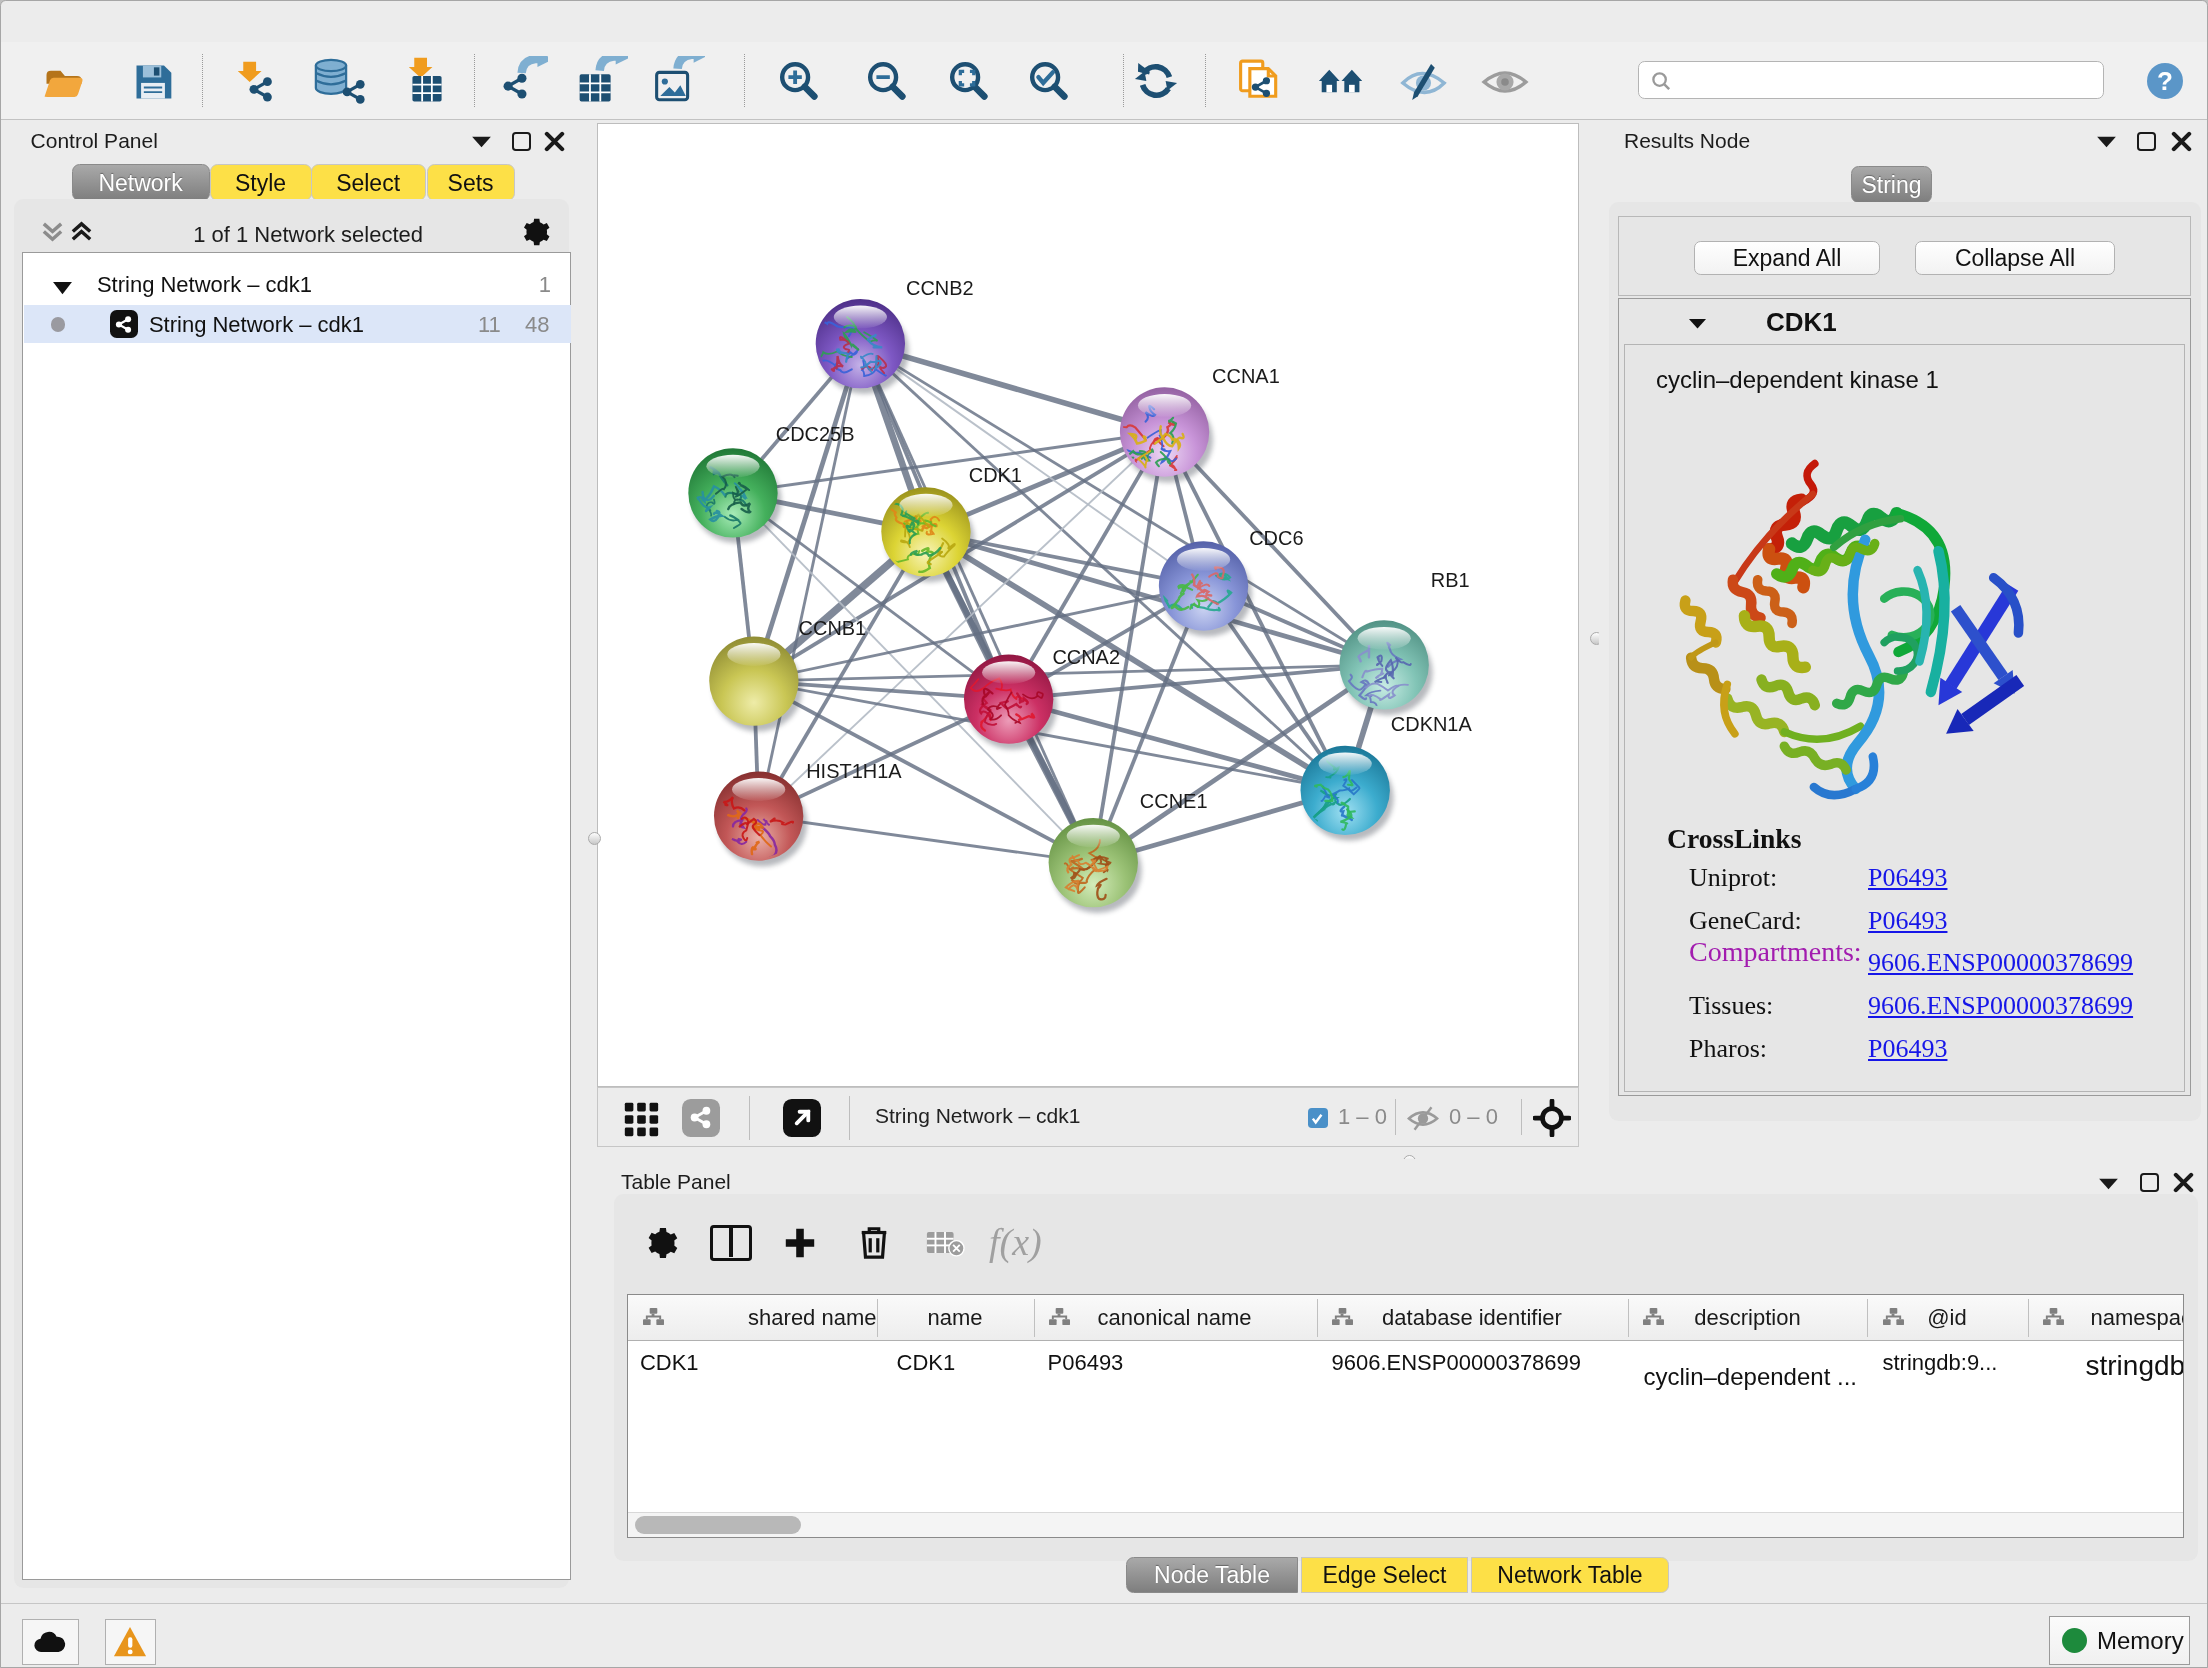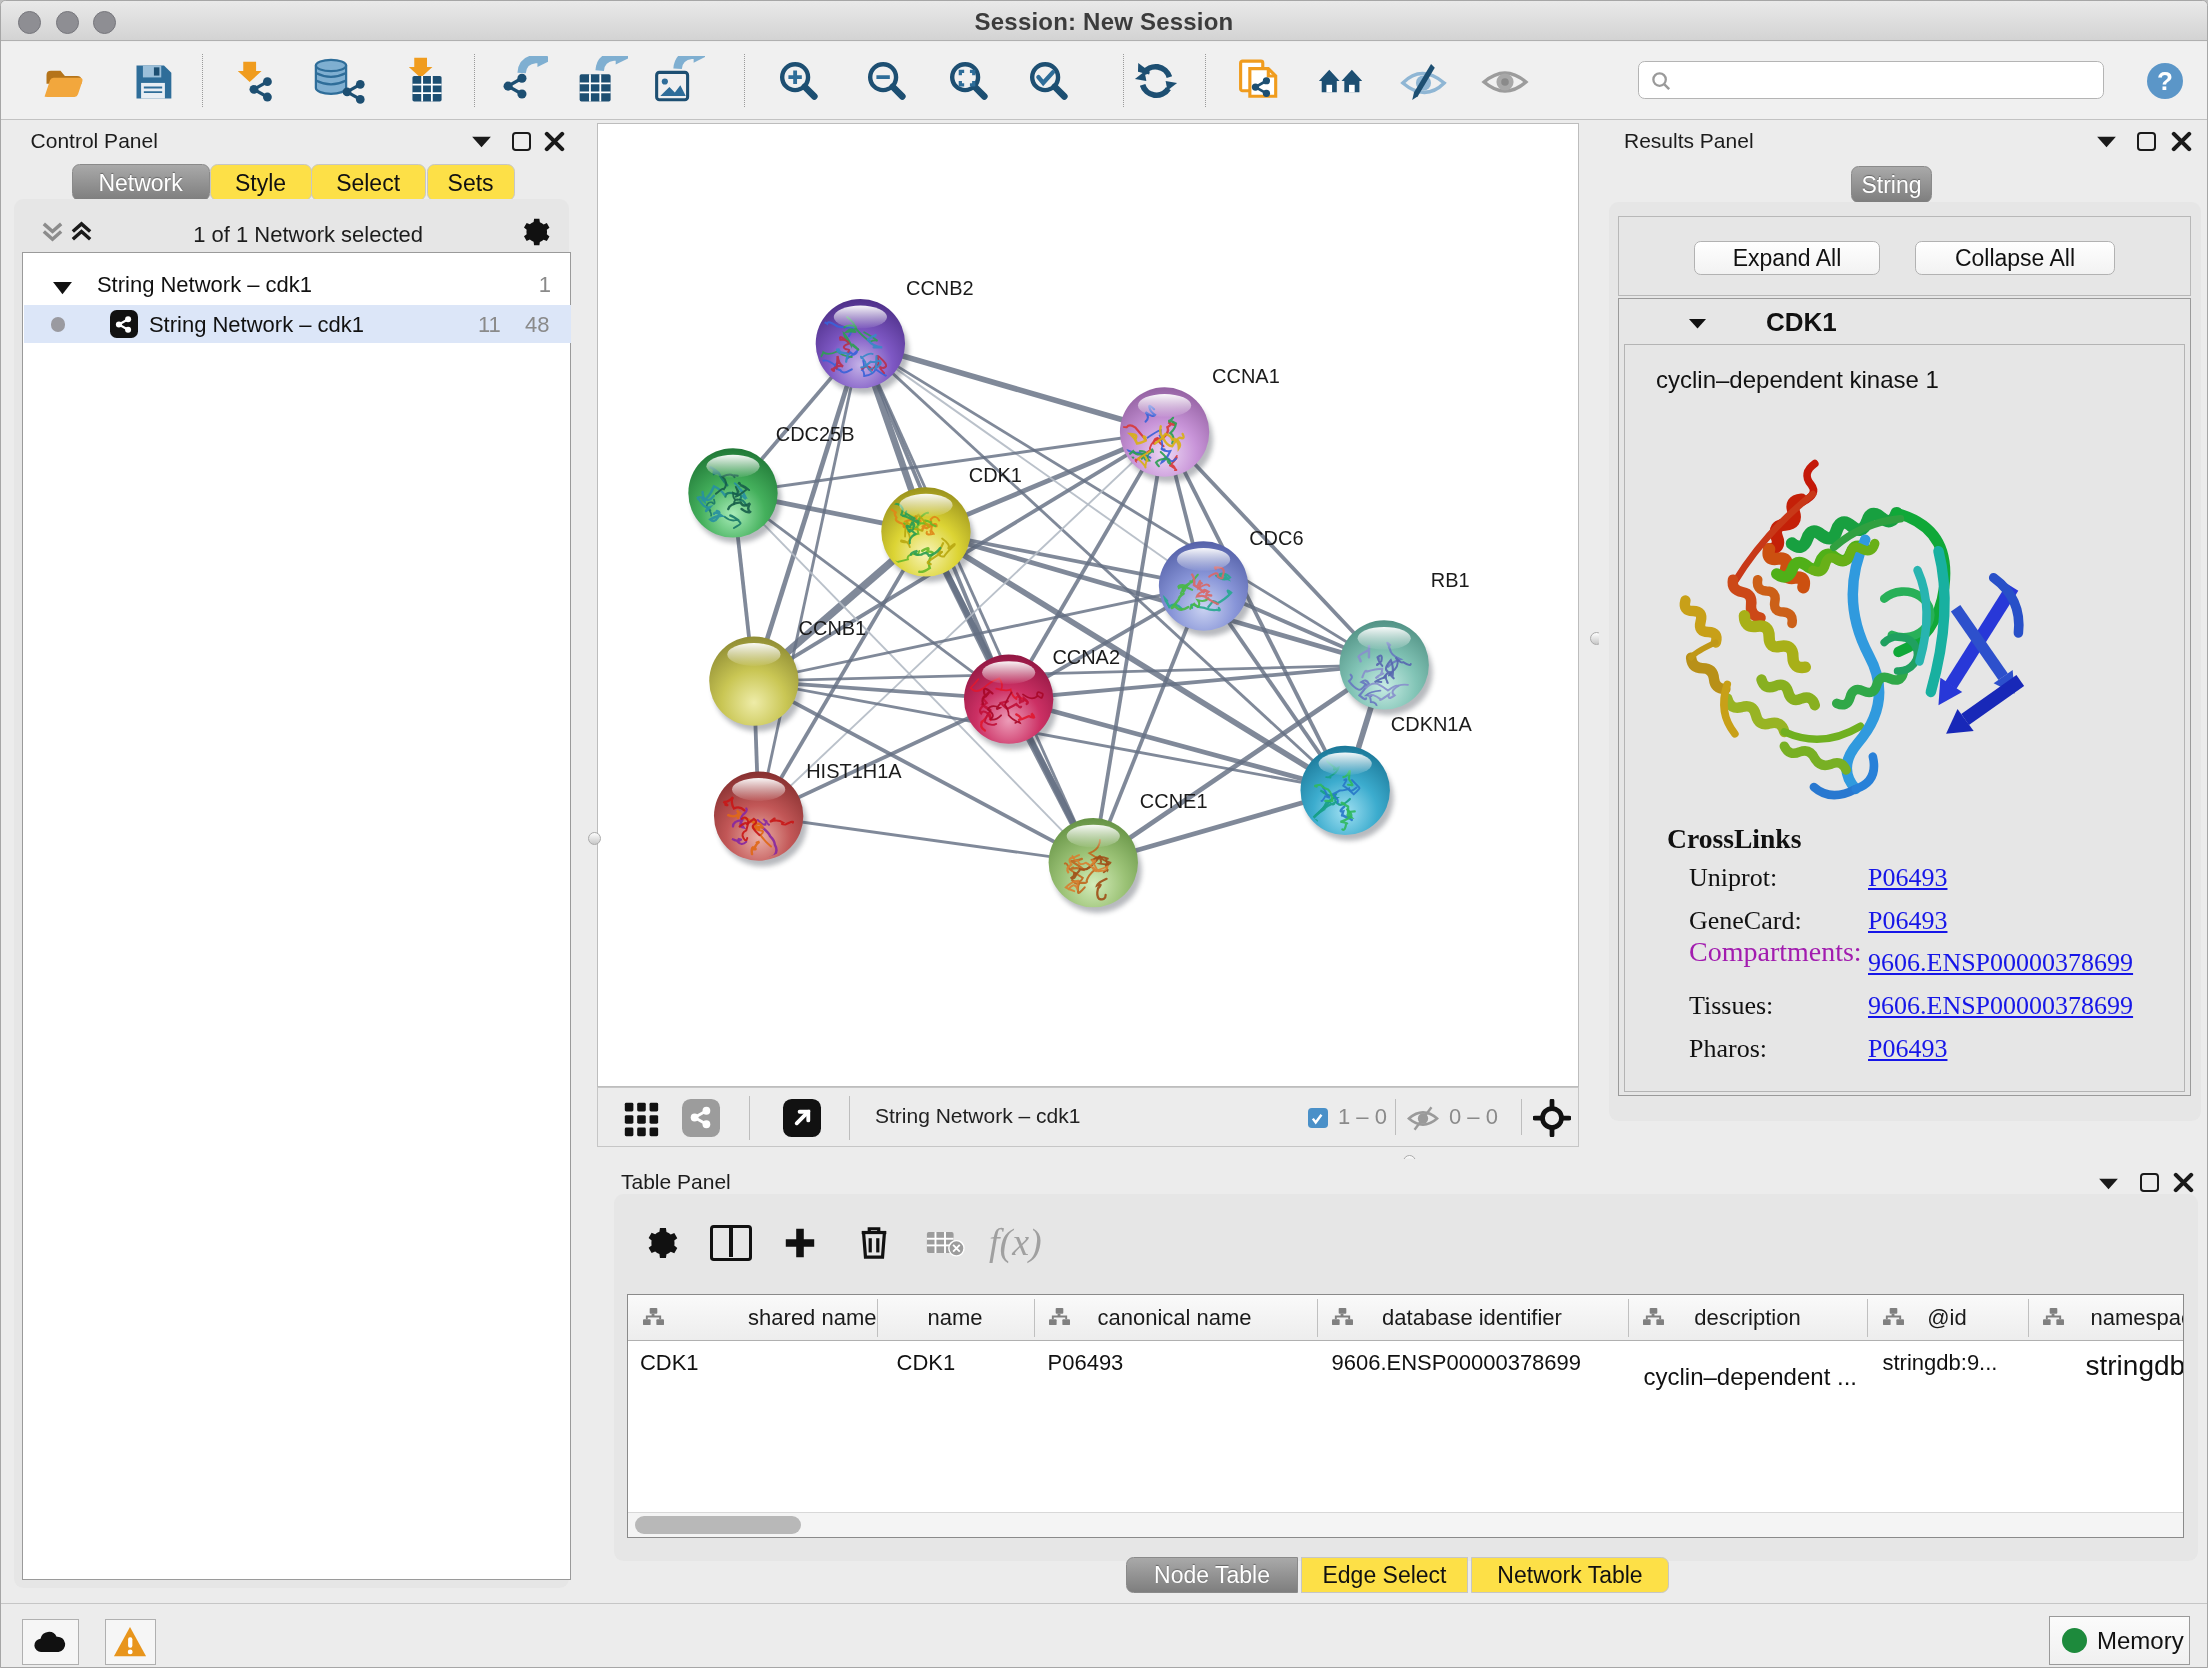--- a/index.html
+++ b/index.html
@@ -13,26 +13,20 @@
 .tab{position:absolute;height:37px;background:#fde047;border:1px solid #c6c6c6;font-size:23px;color:#111;text-align:center;border-radius:7.6px 7.6px 7.6px 7.6px}
 .tabsel{background:linear-gradient(#a9a9a9,#7e7e7e);color:#fff;border:1px solid #8a8a8a;text-shadow:0 -1px 1px #666}
 .graybox{position:absolute;background:#e6e6e6;border-radius:9.5px}
 .whitebox{position:absolute;background:#fff;border:1px solid #9a9a9a}
 .btn{position:absolute;background:linear-gradient(#ffffff,#f2f2f2);border:1px solid #b2b2b2;border-radius:6.7px;font-size:23px;color:#111;text-align:center}
 .link{color:#1616e8;text-decoration:underline}
 .serif{font-family:"Liberation Serif",serif}
 </style></head><body>
 <div class="win">
 
-<div class="titlebar">
-<div class="tl" style="left:17px"></div>
-<div class="tl" style="left:55px"></div>
-<div class="tl" style="left:92px"></div>
-<div class="title">Session: New Session</div>
-    </div>
 <div class="toolbar"></div>
 <svg style="position:absolute;left:42px;top:59px" width="42" height="44" viewBox="0 0 48 48">
       <path d="M4 16 q0-5 5-5 h11 l5 6 h14 q5 0 5 5 v4 h-40 z" fill="#b5741a"></path>
       <path d="M2 40 l6-18 q1-3 4-3 h30 q4 0 3 4 l-5 15 q-1 3-4 3 h-31 q-4 0-3-1 z" fill="#f2a73d"></path>
     </svg>
     <svg style="position:absolute;left:130px;top:59px" width="44" height="44" viewBox="0 0 48 48">
       <path d="M6 6 h30 l8 8 v28 h-38 z" fill="#2e6d99"></path>
       <rect x="13" y="6" width="20" height="13" fill="#9cc0da"></rect>
       <rect x="25" y="8" width="6" height="9" fill="#1d4f72"></rect>
       <rect x="11" y="25" width="26" height="17" fill="#e8eef4"></rect>
@@ -651,21 +645,21 @@
           <line x1="20" y1="30" x2="20" y2="38"></line>
           <line x1="2" y1="20" x2="10" y2="20"></line>
           <line x1="30" y1="20" x2="38" y2="20"></line>
         </g>
       </svg>
 </div>
 <div style="position:absolute;left:587px;top:831px;width:13.3px;height:13.3px;border-radius:50%;background:linear-gradient(#fdfdfd,#c8c8c8);border:1px solid #aaa"></div>
 <div style="position:absolute;left:1589px;top:631px;width:13.3px;height:13.3px;border-radius:50%;background:linear-gradient(#fdfdfd,#c8c8c8);border:1px solid #aaa"></div>
 <div style="position:absolute;left:1402px;top:1154px;width:13.3px;height:13.3px;border-radius:50%;background:linear-gradient(#fdfdfd,#c8c8c8);border:1px solid #aaa"></div>
 <div style="position:absolute;left:1598px;top:120px;width:611px;height:1010px;background:#ececec">
-<div class="panel-title" style="position:absolute;left:25px;top:7.6px">Results Panel</div>
+<div class="panel-title" style="position:absolute;left:25px;top:7.6px">Results Node</div>
 <svg style="position:absolute;left:495px;top:13.3px" width="25" height="15" viewBox="0 0 26 16">
         <path d="M3 3 h20 l-10 11 z" fill="#1a1a1a"></path>
       </svg>
 <div style="position:absolute;left:538px;top:10.5px;width:19px;height:19px;border:2.4px solid #1a1a1a;border-radius:3.8px"></div>
 <svg style="position:absolute;left:572px;top:9.5px" width="21" height="21" viewBox="0 0 22 22">
         <path d="M3 3 L19 19 M19 3 L3 19" stroke="#1a1a1a" stroke-width="4.4" stroke-linecap="round"></path>
       </svg>
 <div class="tab tabsel" style="left:252px;top:45px;width:81px;line-height:36px">String</div>
 <div class="graybox" style="left:9.5px;top:81px;width:592px;height:919px"></div>
 <div style="position:absolute;left:19px;top:95px;width:573px;height:80px;border:1px solid #b8b8b8"></div>

